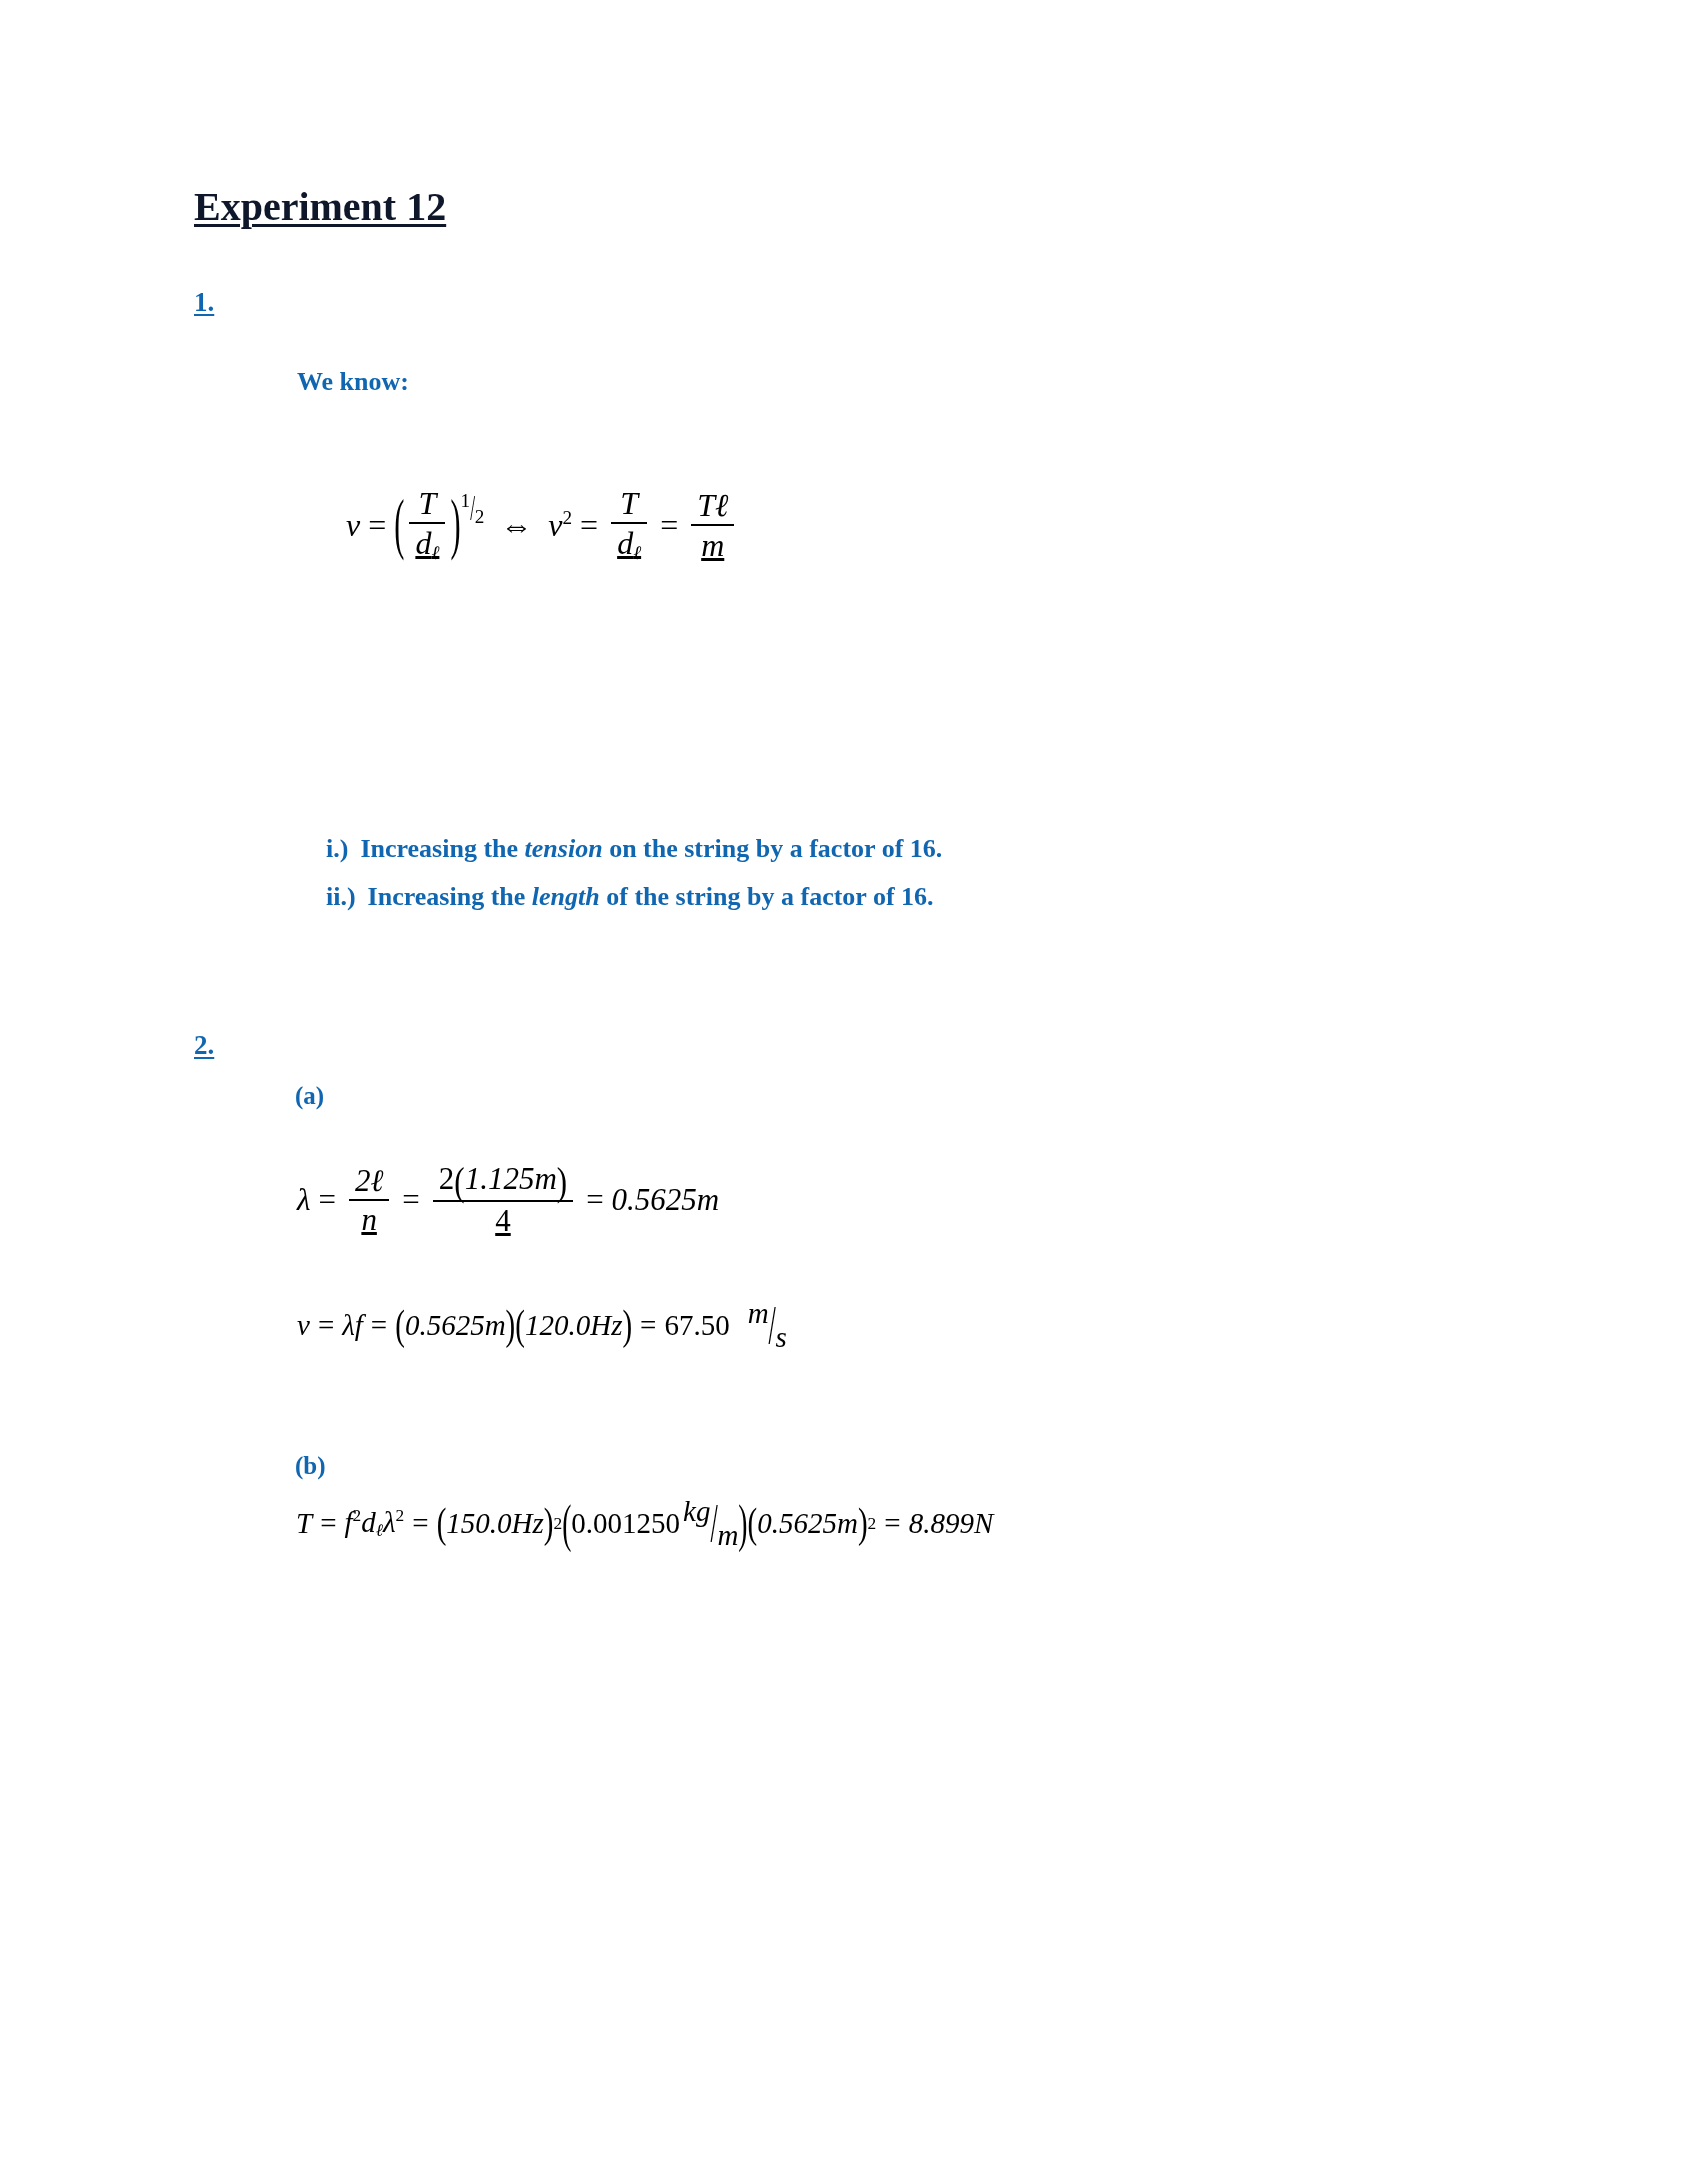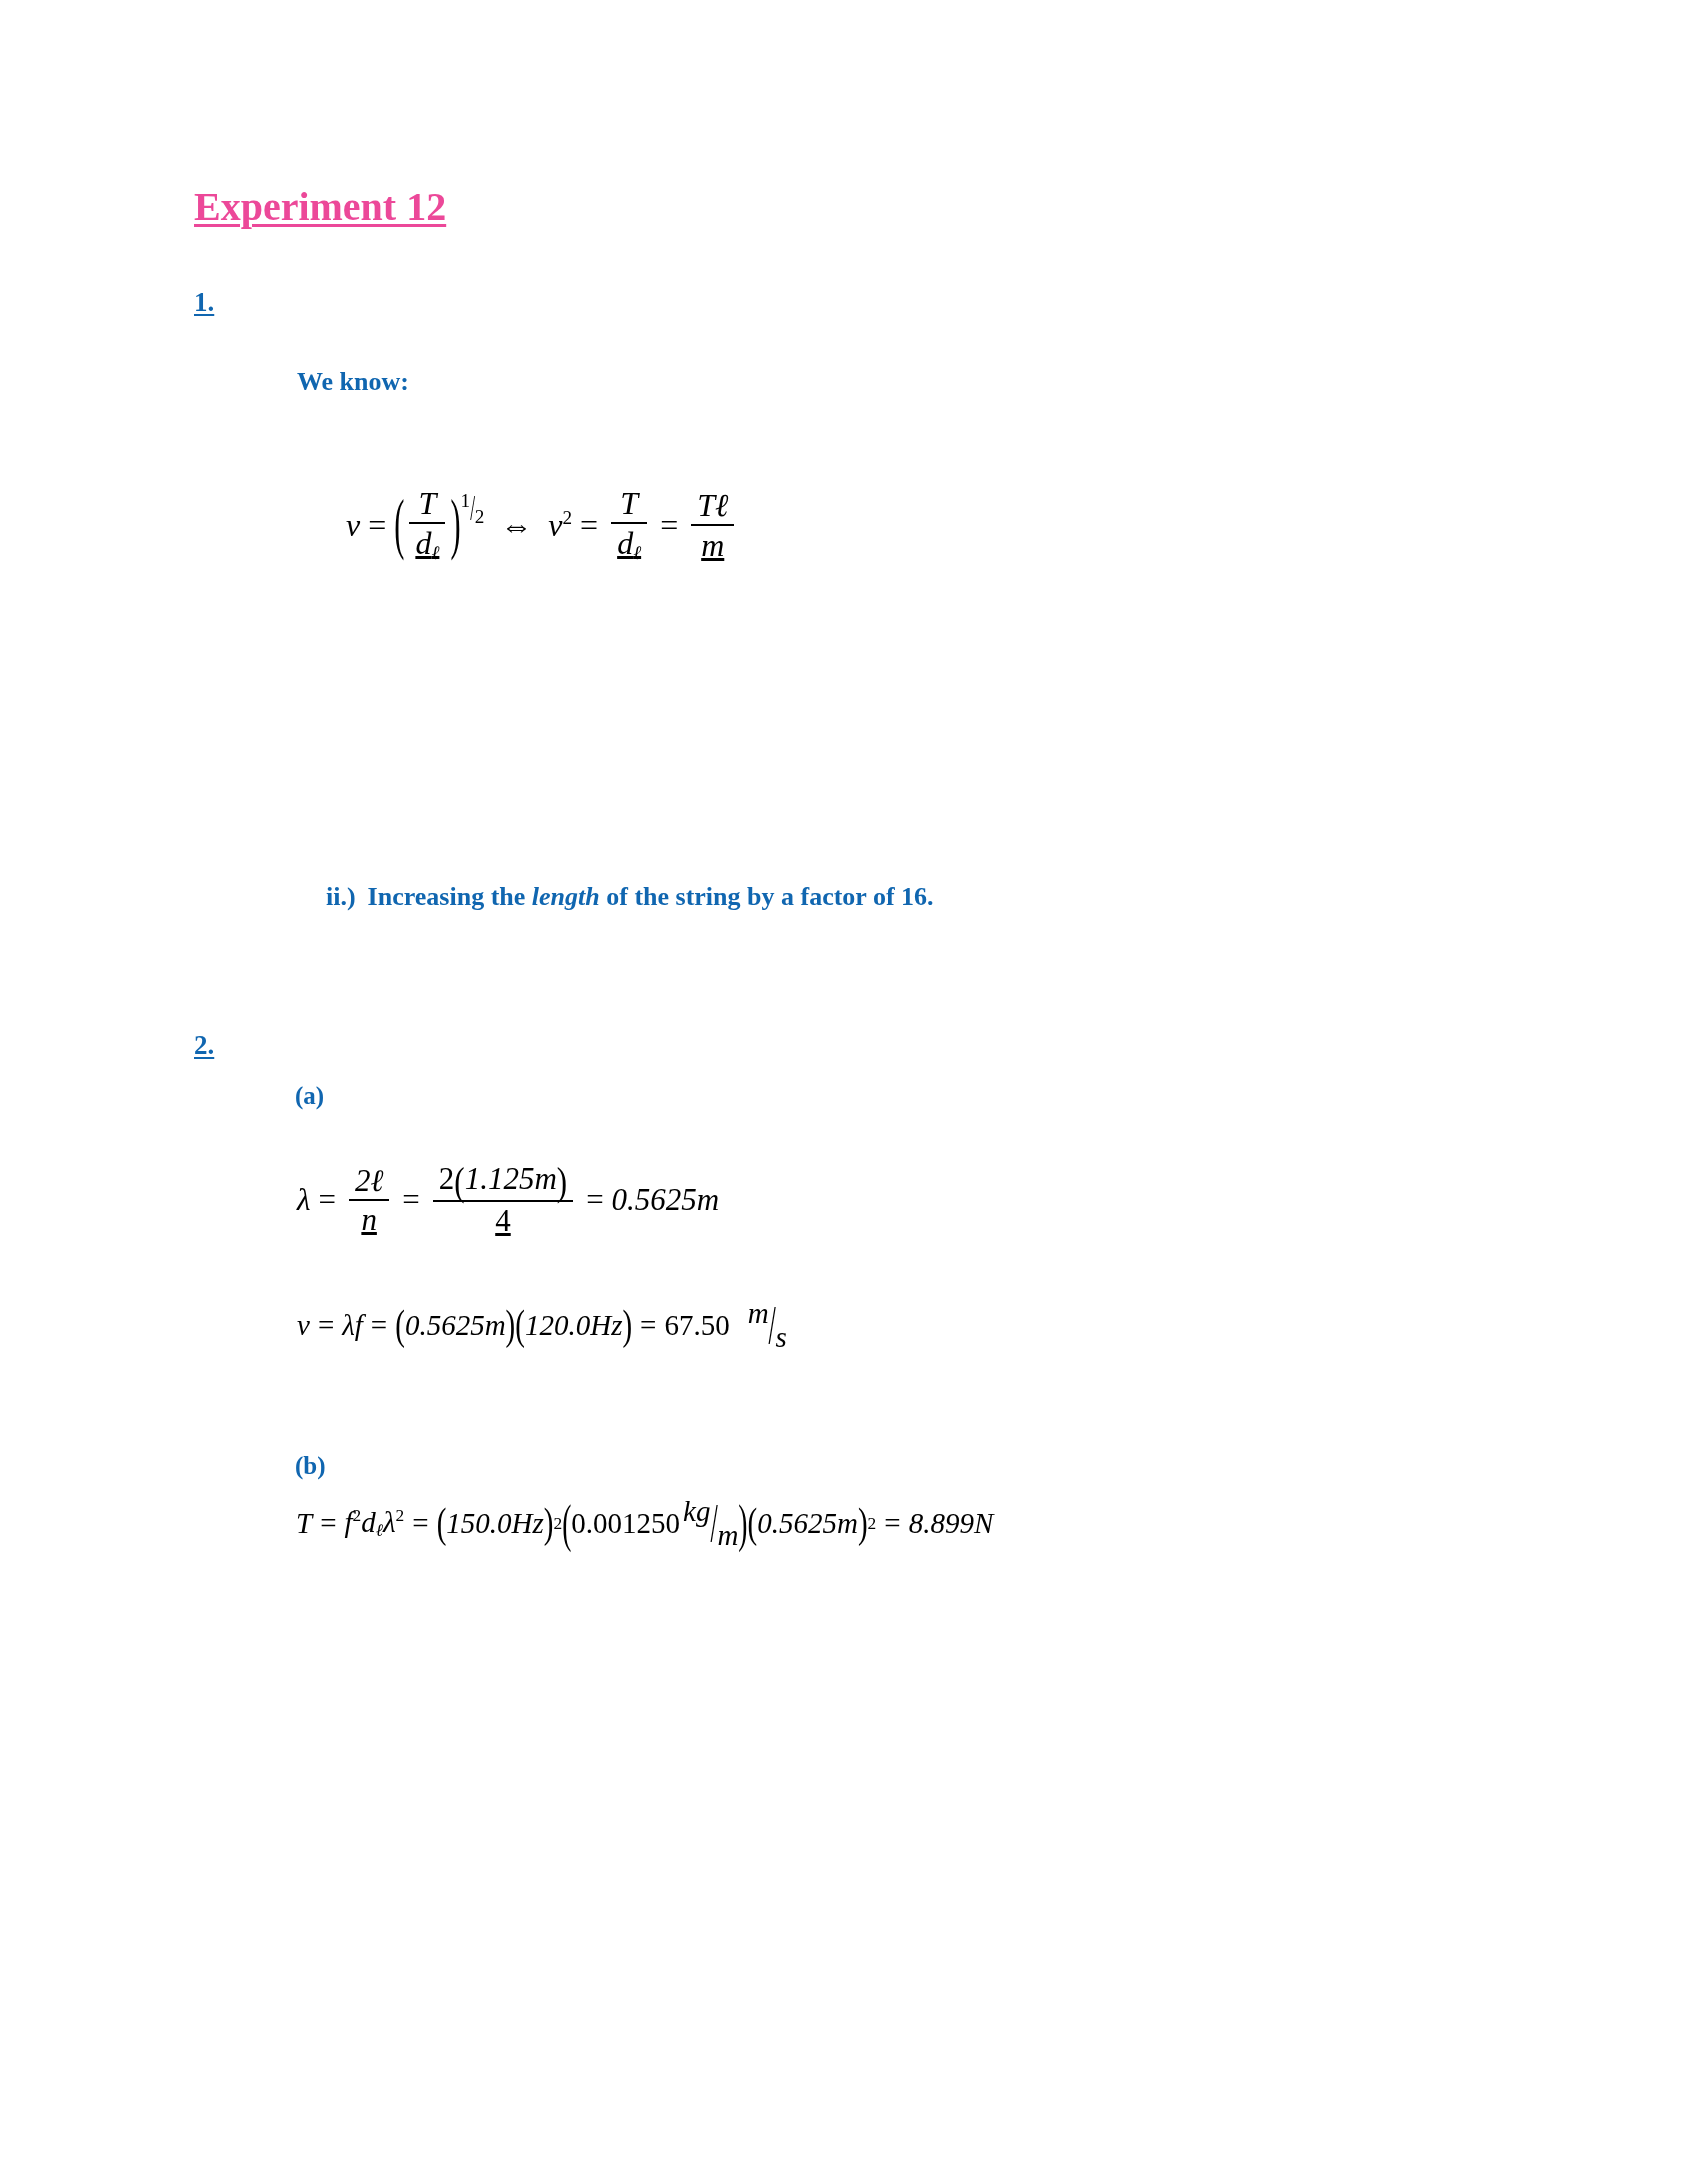--- a/index.html
+++ b/index.html
@@ -22,21 +22,21 @@
   }
 
   
   .doc-title {
     position: absolute;
     left: 194px;
     top: 183px;
     font-family: "Liberation Serif", serif;
     font-weight: bold;
     font-size: 40px;
-    color: #ec4899;
+    color: #0f172a;
     text-decoration: underline;
     text-decoration-thickness: 3px;
     text-underline-offset: 4px;
     letter-spacing: 0px;
     white-space: nowrap;
   }
   .q-num {
     position: absolute;
     font-family: "Liberation Serif", serif;
     font-weight: bold;
@@ -204,20 +204,23 @@
       </span>
       <span class="op">=</span>
       <span class="frac">
         <span class="n">Tℓ</span>
         <span class="d">m</span>
       </span>
     </span>
   </div>
 
 
+  <div class="body-text" id="item-i">
+    <span>i.)</span><span class="gap-sm"></span><span>Increasing the</span>&nbsp;<span class="ital">tension</span>&nbsp;<span>on the string by a factor of 16.</span>
+  </div>
 
   <div class="body-text" id="item-ii">
     <span>ii.)</span><span class="gap-sm"></span><span>Increasing the</span>&nbsp;<span class="ital">length</span>&nbsp;<span>of the string by a factor of 16.</span>
   </div>
 
   <div class="q-num" id="q2">2.</div>
 
   <div class="sub-label" id="lbl-a">(a)</div>
 
   <div class="math" id="eq2">

